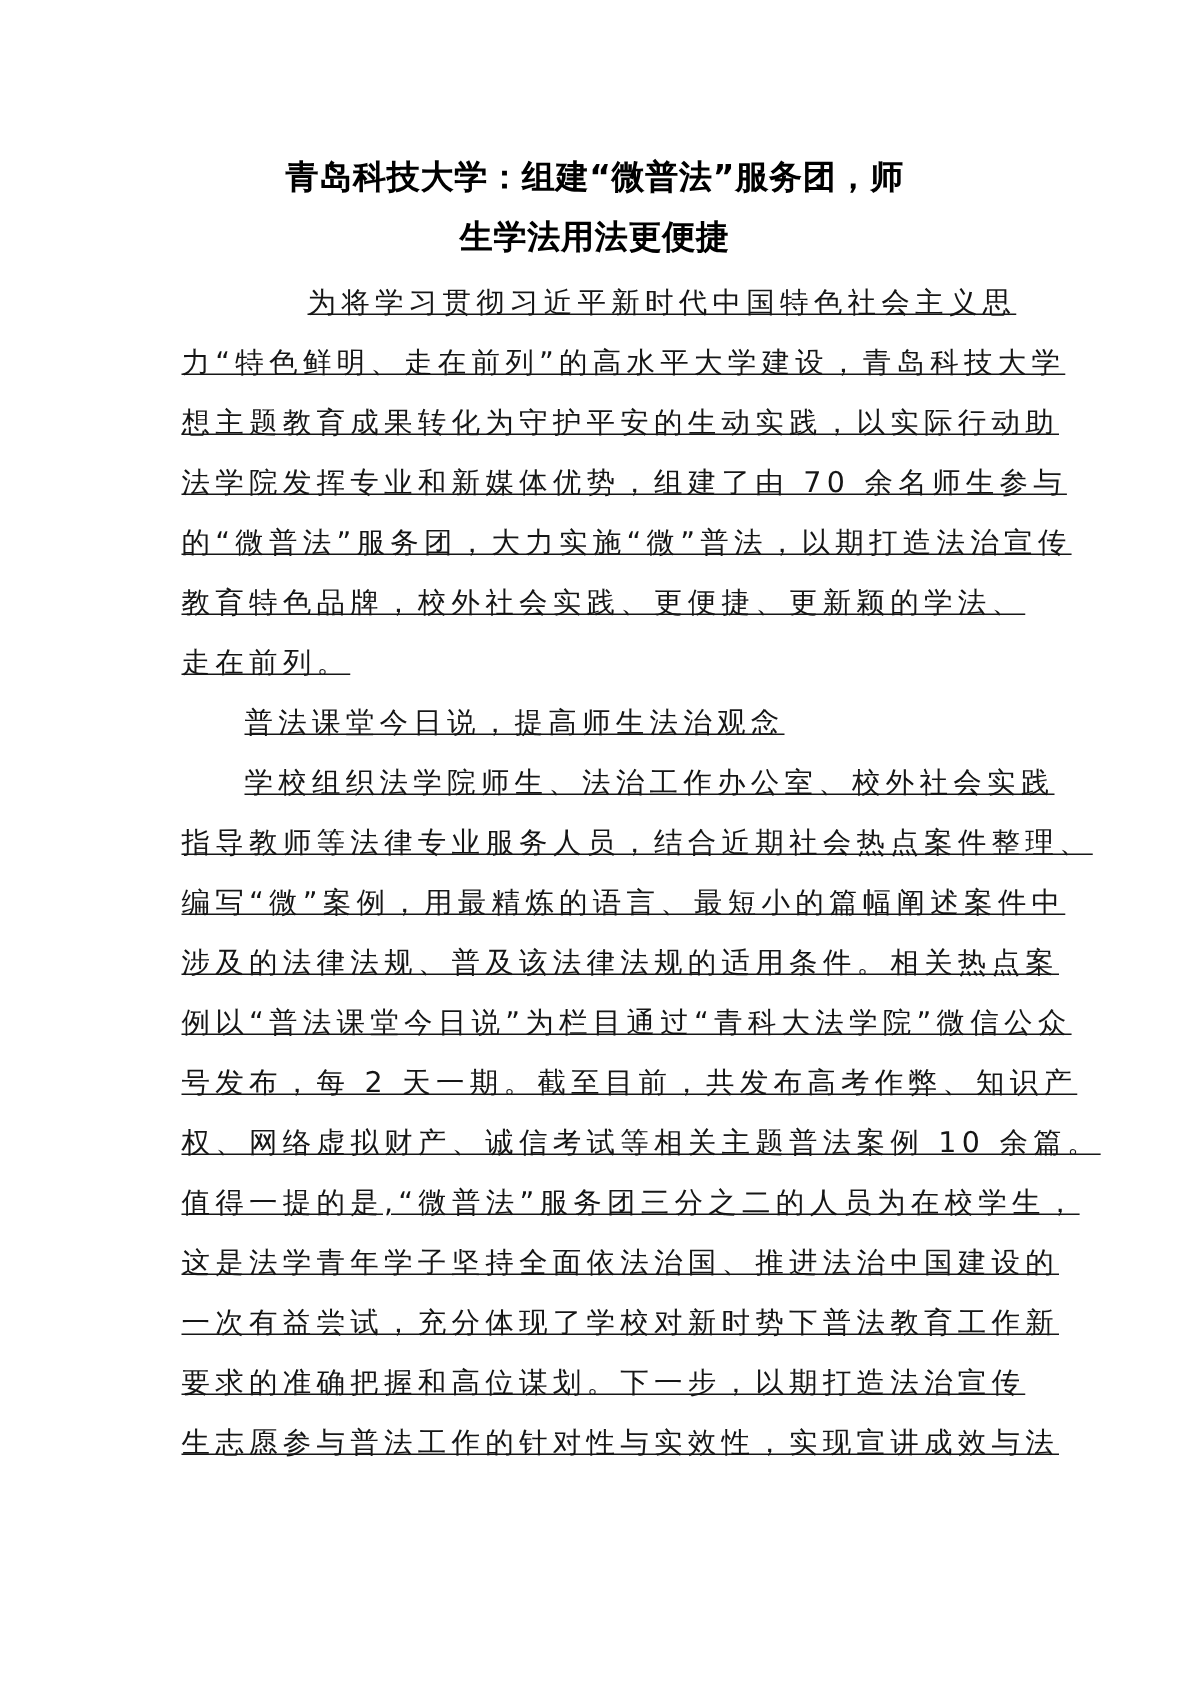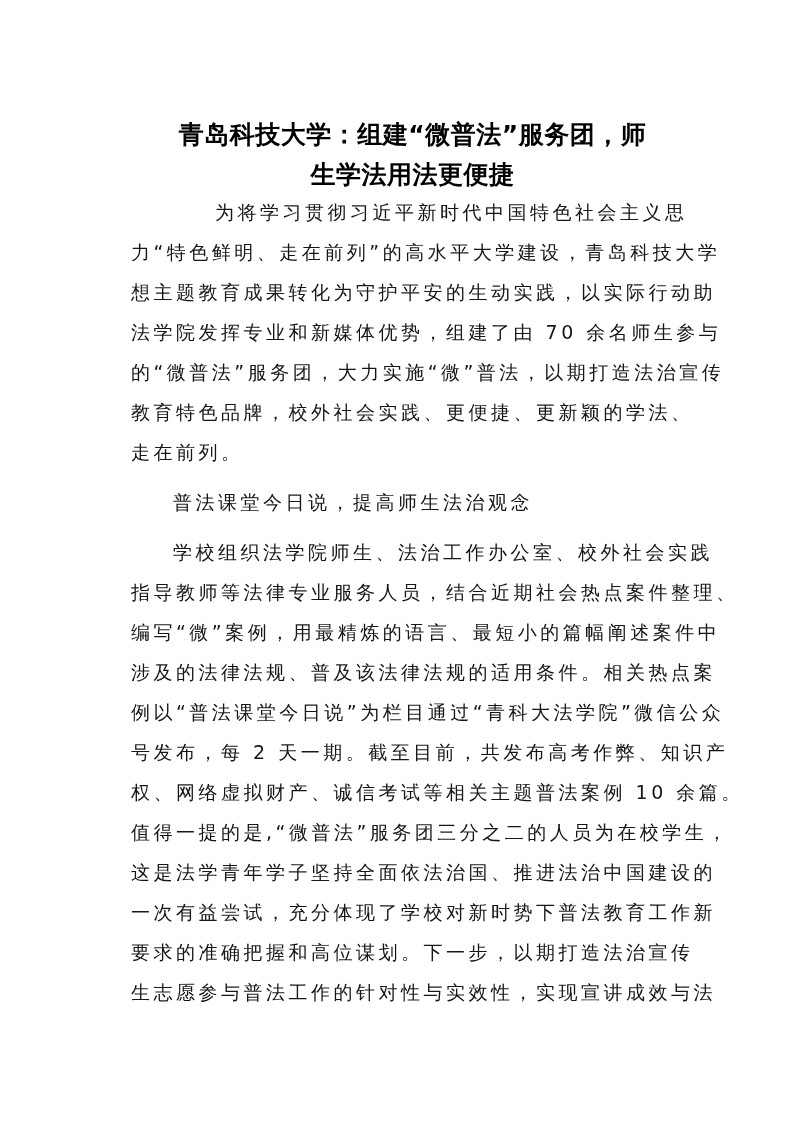--- a/index.html
+++ b/index.html
@@ -21,41 +21,42 @@
     width: 793px;
     height: 1122px;
     background: #ffffff;
   }
   .title {
     position: absolute;
     left: 110px;
     width: 573px;
     top: 98px;
     text-align: center;
-    font-size: 25px;
+    font-size: 22px;
     line-height: 42px;
     font-weight: bold;
     color: #000000;
     letter-spacing: 0.5px;
-    margin: 16px;
+    margin: 0;
   }
   .body {
     position: absolute;
     left: 121px;
     width: 552px;
     top: 182px;
     font-size: 19px;
     line-height: 40px;
     color: #161616;
     letter-spacing: 3.5px;
     text-align: justify;
   }
   .body p {
-    margin: 10px;
+    margin: 0;
     padding: 0;
+    text-decoration: underline;
   }
   .line {
     display: block;
     white-space: nowrap;
     height: 40px;
   }
   .indent-lg { padding-left: 84px; }
   .indent { padding-left: 42px; }
 </style>
 </head>

